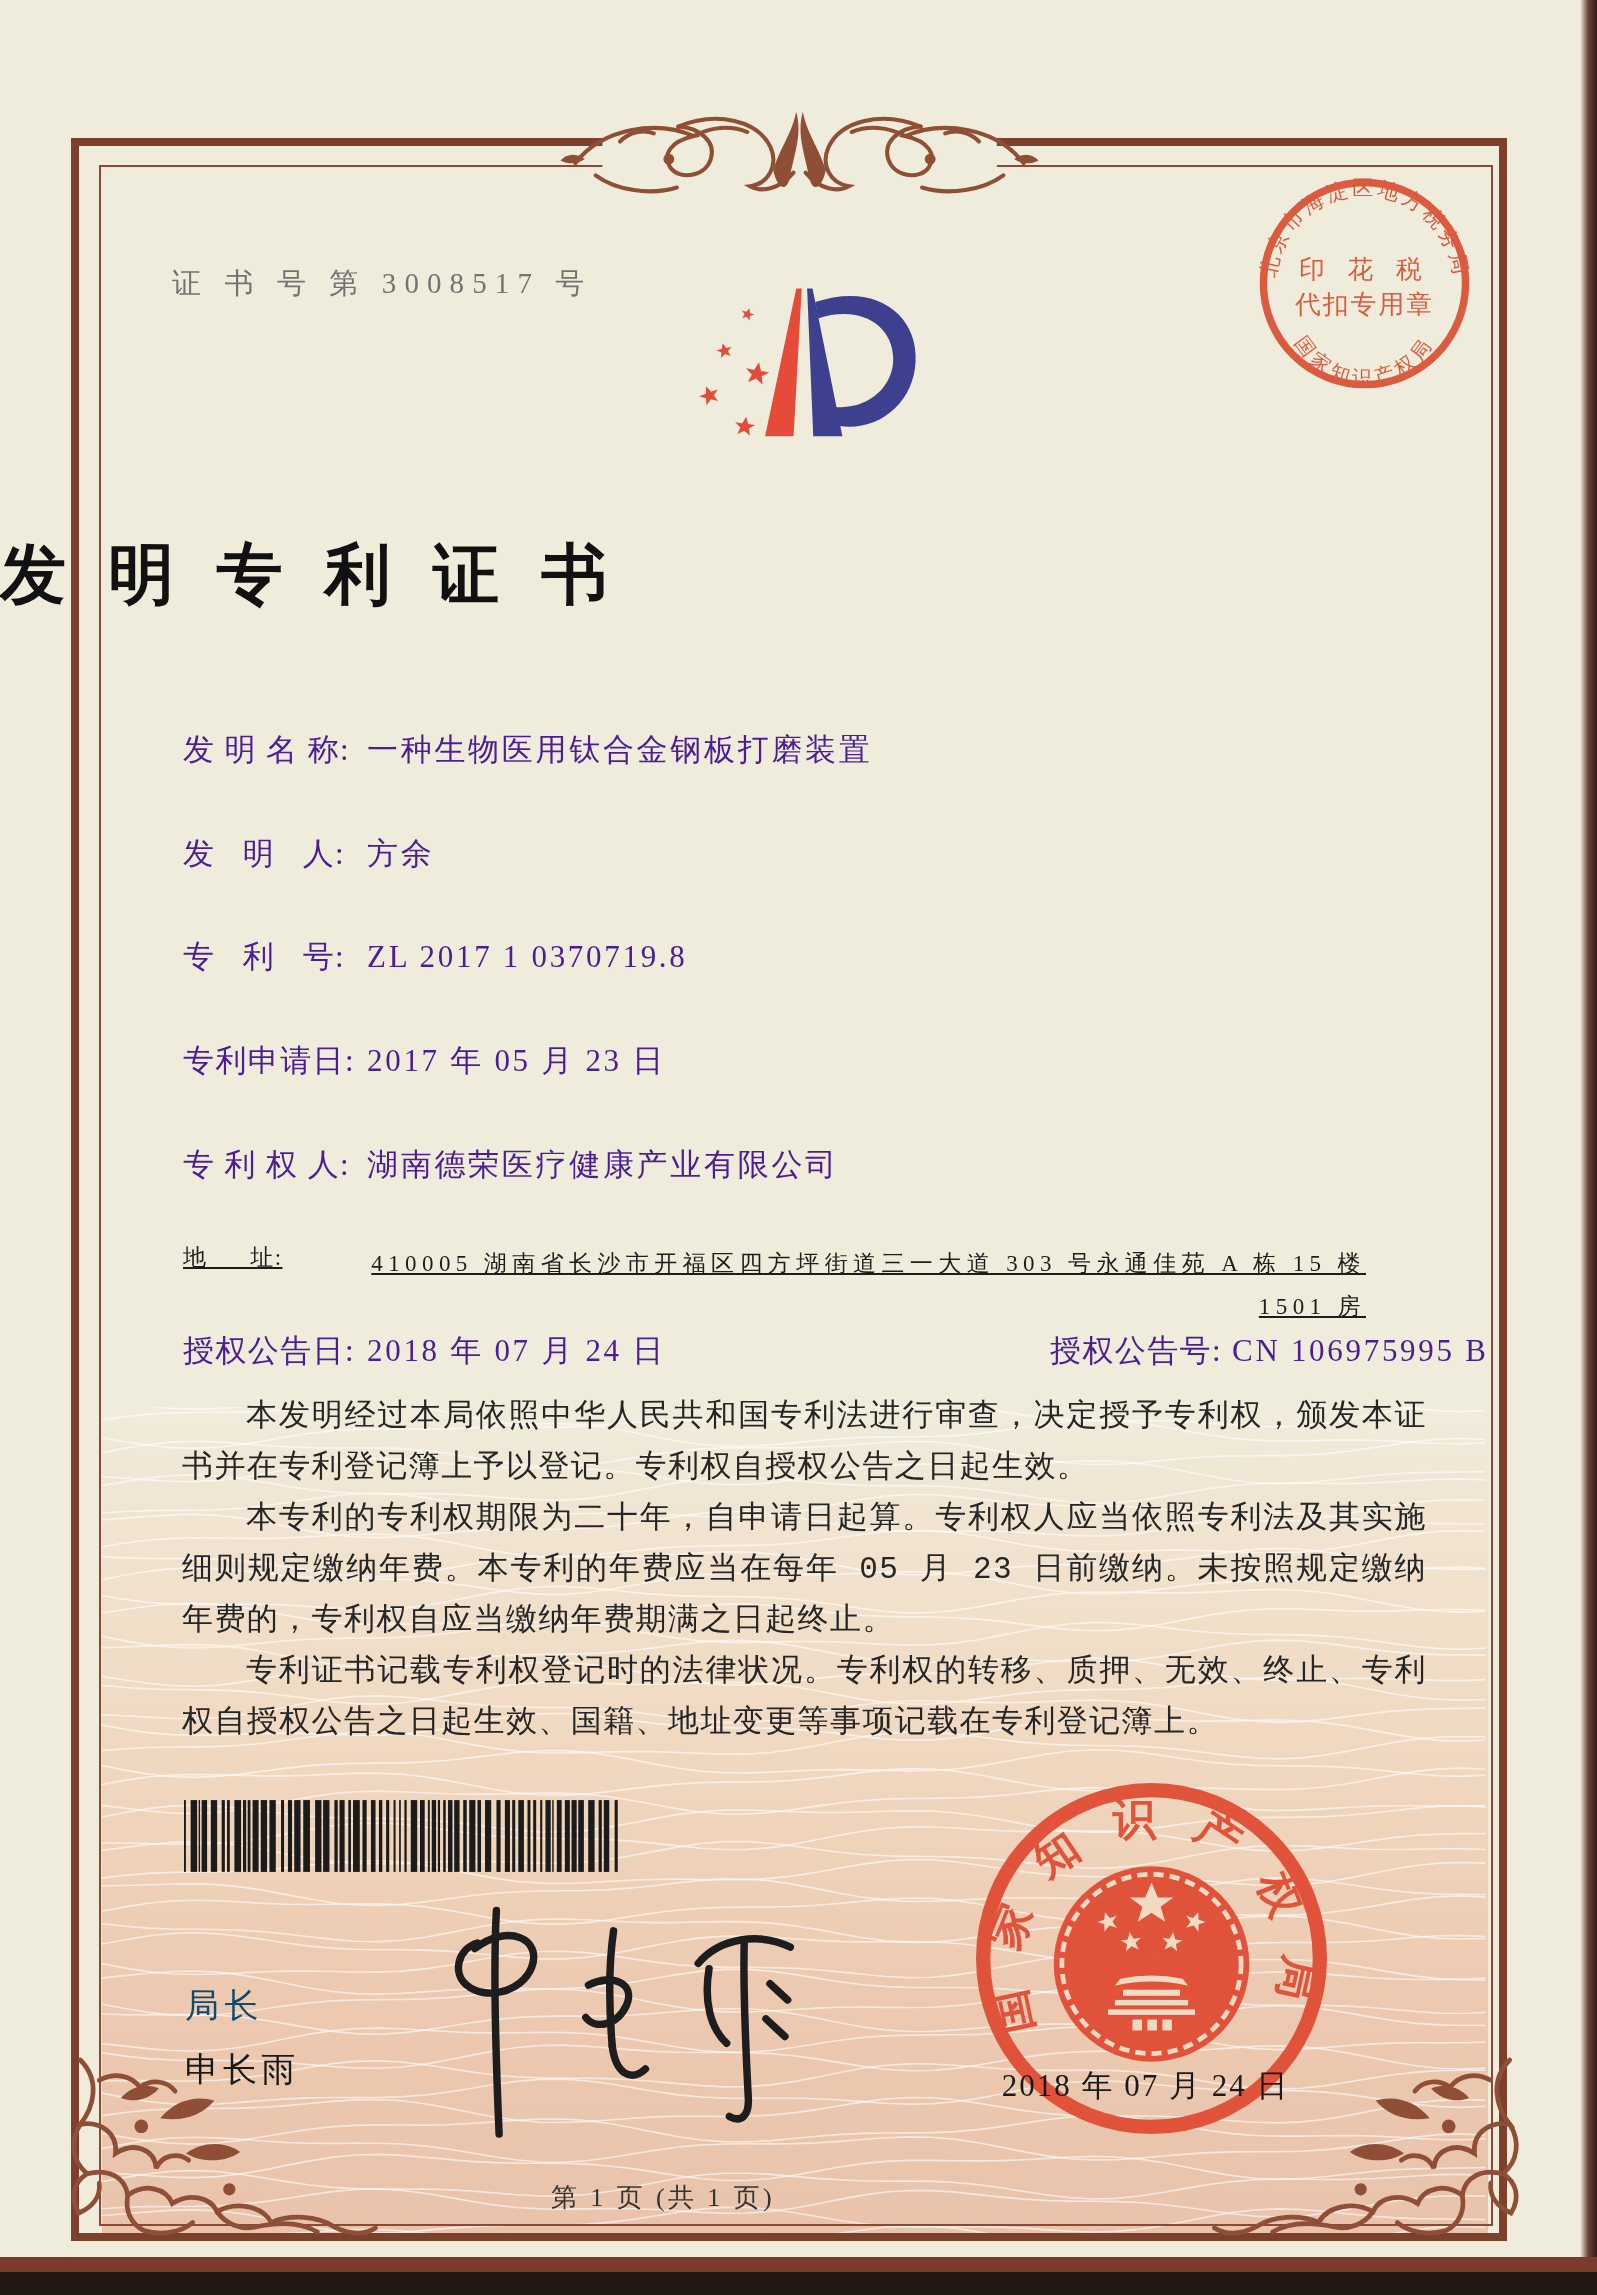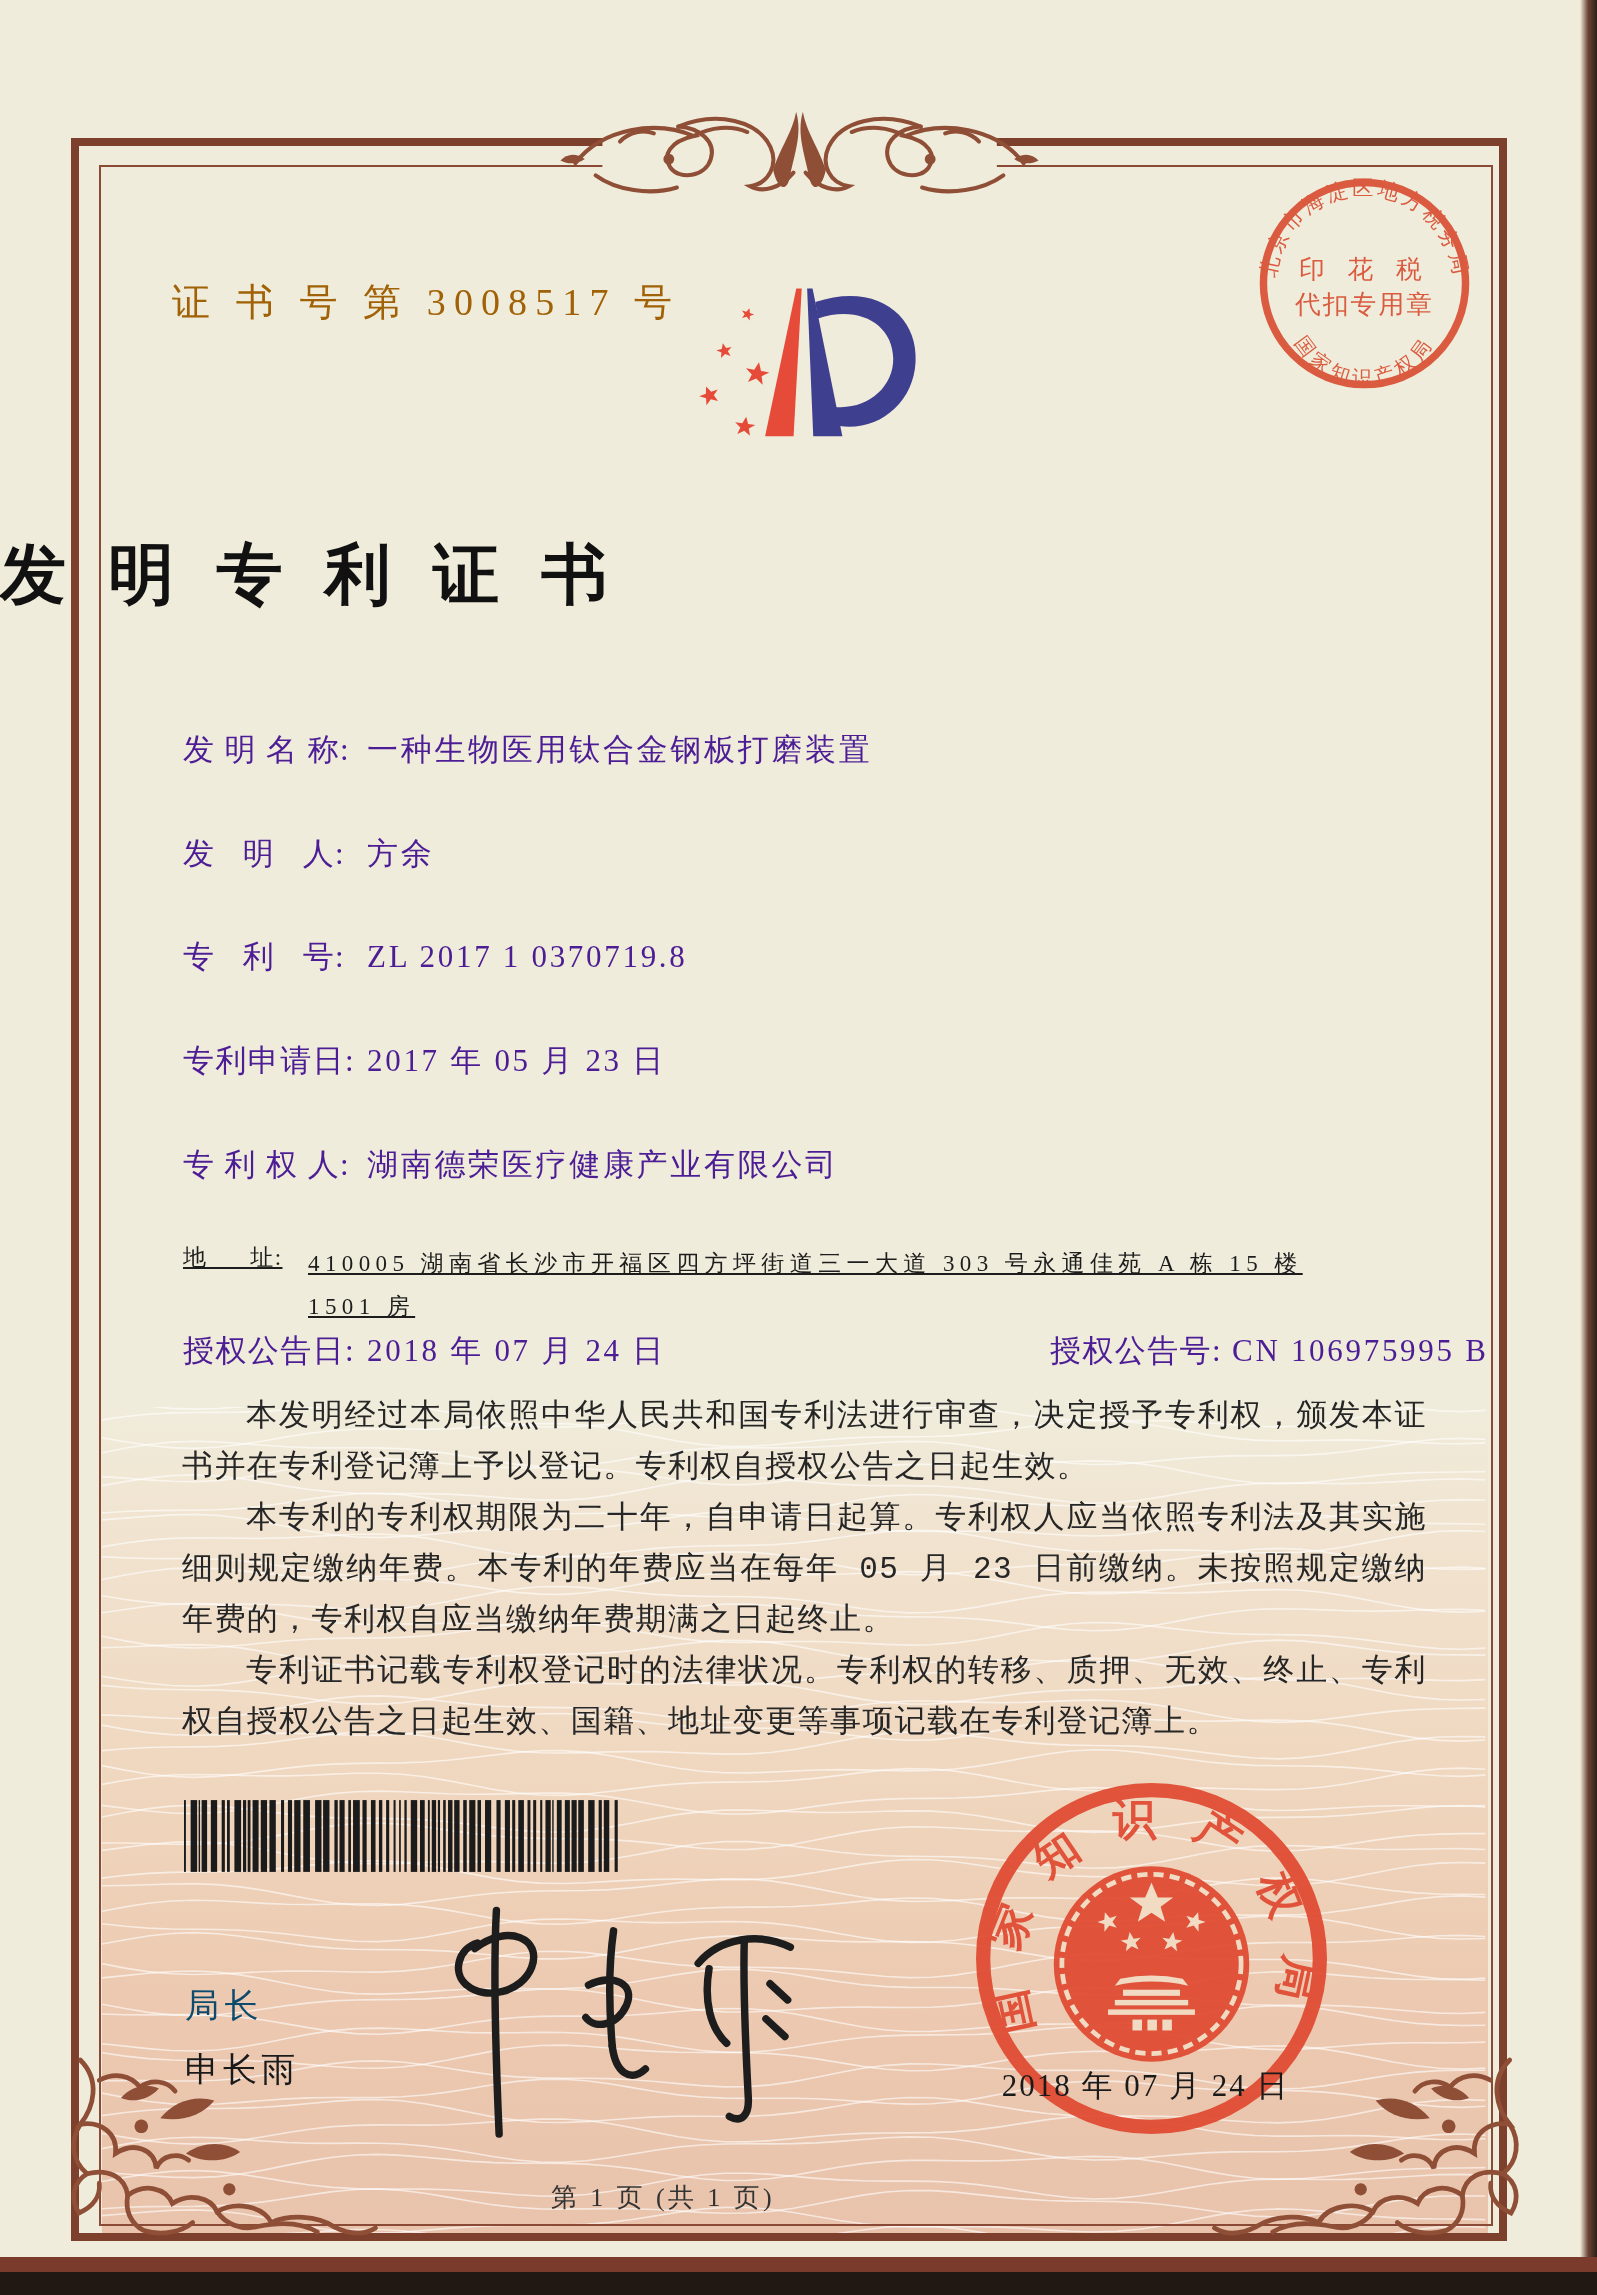--- a/index.html
+++ b/index.html
@@ -18,31 +18,31 @@
   .frame-outer{position:absolute; left:71px; top:138px; width:1420px; height:2087px;
     border:8.8px solid #7c402c;}
   .frame-inner{position:absolute; left:99px; top:165px; width:1390px; height:2057px;
     border:2px solid #8a4a36;}
   
   .wavezone{position:absolute; left:102px; top:1407px; width:1386px; height:828px;
     background:linear-gradient(180deg, rgba(238,205,180,0) 0%, rgba(242,218,196,.45) 14%,
       #f0d8c0 42%, #ecc9b0 72%, #e9c3ac 100%);}
   .wavezone svg{position:absolute; left:0; top:0;}
   
-  .cert-no{position:absolute; left:172px; top:264px; font-size:38px; letter-spacing:8.1px;
-    color:#a16207; white-space:pre;margin-top:13px;}
+  .cert-no{position:absolute; left:172px; top:264px; font-size:29px; letter-spacing:8.1px;
+    color:#737373; white-space:pre;}
   .title{position:absolute; left:0; top:530px; width:1598px; text-align:left;
     font-size:66px; font-weight:bold; color:#111;}
   .title span{letter-spacing:.64em; margin-right:-.64em;}
   .row{position:absolute; left:183px; font-size:31px; color:#4c1d95; white-space:nowrap;}
   .lbl{display:inline-block; width:184px; white-space:pre; letter-spacing:1.4px;}
   .val{letter-spacing:2.7px; white-space:pre;}
   .addr-row{position:absolute; left:183px; font-size:23px; color:#1d1d1d; display:flex;text-decoration:underline;}
   .addr-lbl{flex:0 0 125px; white-space:pre; letter-spacing:1.4px;}
-  .addr-val{width:1058px; letter-spacing:5.4px; line-height:43px;}
+  .addr-val{width:1058px; letter-spacing:5.4px; line-height:43px;text-align:right;}
   .grant-no{position:absolute; left:819px; top:0; font-size:31px; white-space:nowrap;}
   .grant-no .lbl{width:182px;margin-left:48px;}
   .paras{position:absolute; left:182px; top:1391px; width:1245px; font-size:31px;
     line-height:51px; text-align:justify; color:#262626; letter-spacing:1.4px;font-family:Liberation Mono, monospace;}
   .paras p{margin:0; text-indent:64px;}
   .barcode{position:absolute; left:184px; top:1800px; width:437px; height:72px;}
   .director-title{position:absolute; left:185px; top:1983px; font-size:34px; letter-spacing:5.4px; color:#0c4a6e;}
   .director-name{position:absolute; left:185px; top:2047px; font-size:34px; letter-spacing:4.1px; color:#1a1a1a;}
   .signature{position:absolute; left:407px; top:1898px;}
   .seal{position:absolute; left:975px; top:1782px;}

